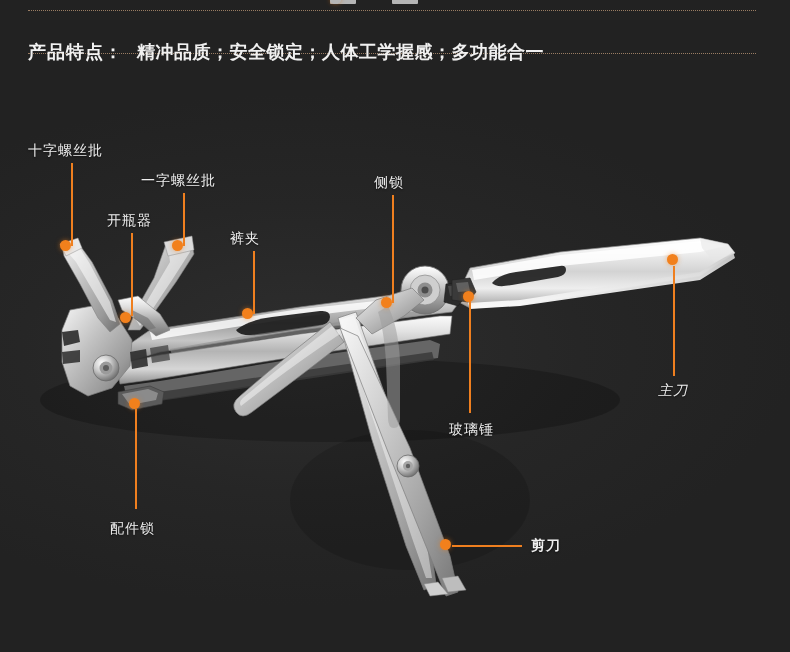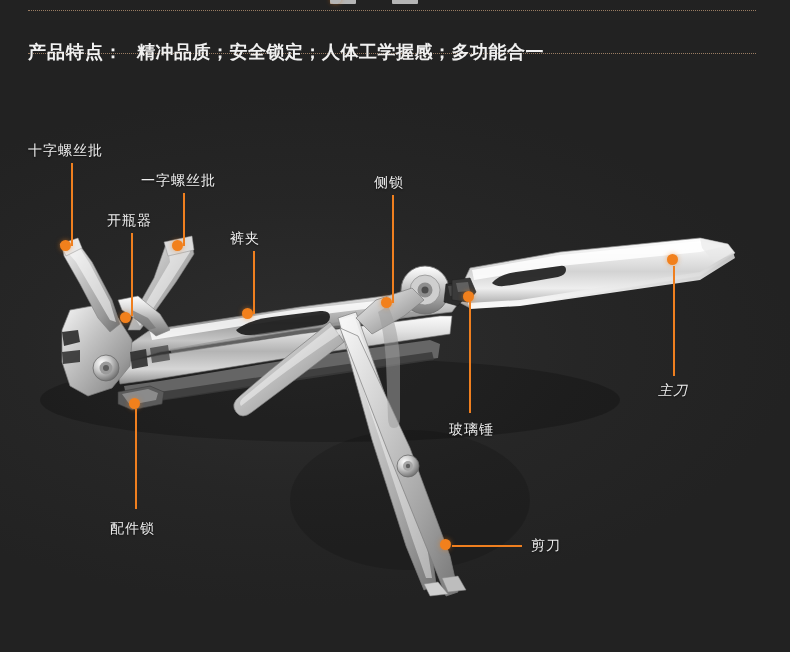--- a/index.html
+++ b/index.html
@@ -318,15 +318,15 @@
   <div class="leader v" style="left:469px; top:300px; height:113px;"></div>
   <div class="dot" style="left:463px; top:291px;"></div>
   <div class="callout-label" style="left:449px; top:421px;">玻璃锤</div>
 
   <div class="leader v" style="left:135px; top:409px; height:100px;"></div>
   <div class="dot" style="left:129px; top:398px;"></div>
   <div class="callout-label" style="left:110px; top:520px;">配件锁</div>
 
   <div class="leader h" style="left:452px; top:545px; width:70px;"></div>
   <div class="dot" style="left:440px; top:539px;"></div>
-  <div class="callout-label" style="left:531px; top:537px;">剪刀</div>
+  <div class="callout-label" style="left:531px; top:537px;font-weight:bold;">剪刀</div>
 
 </div>
 
 </body></html>

